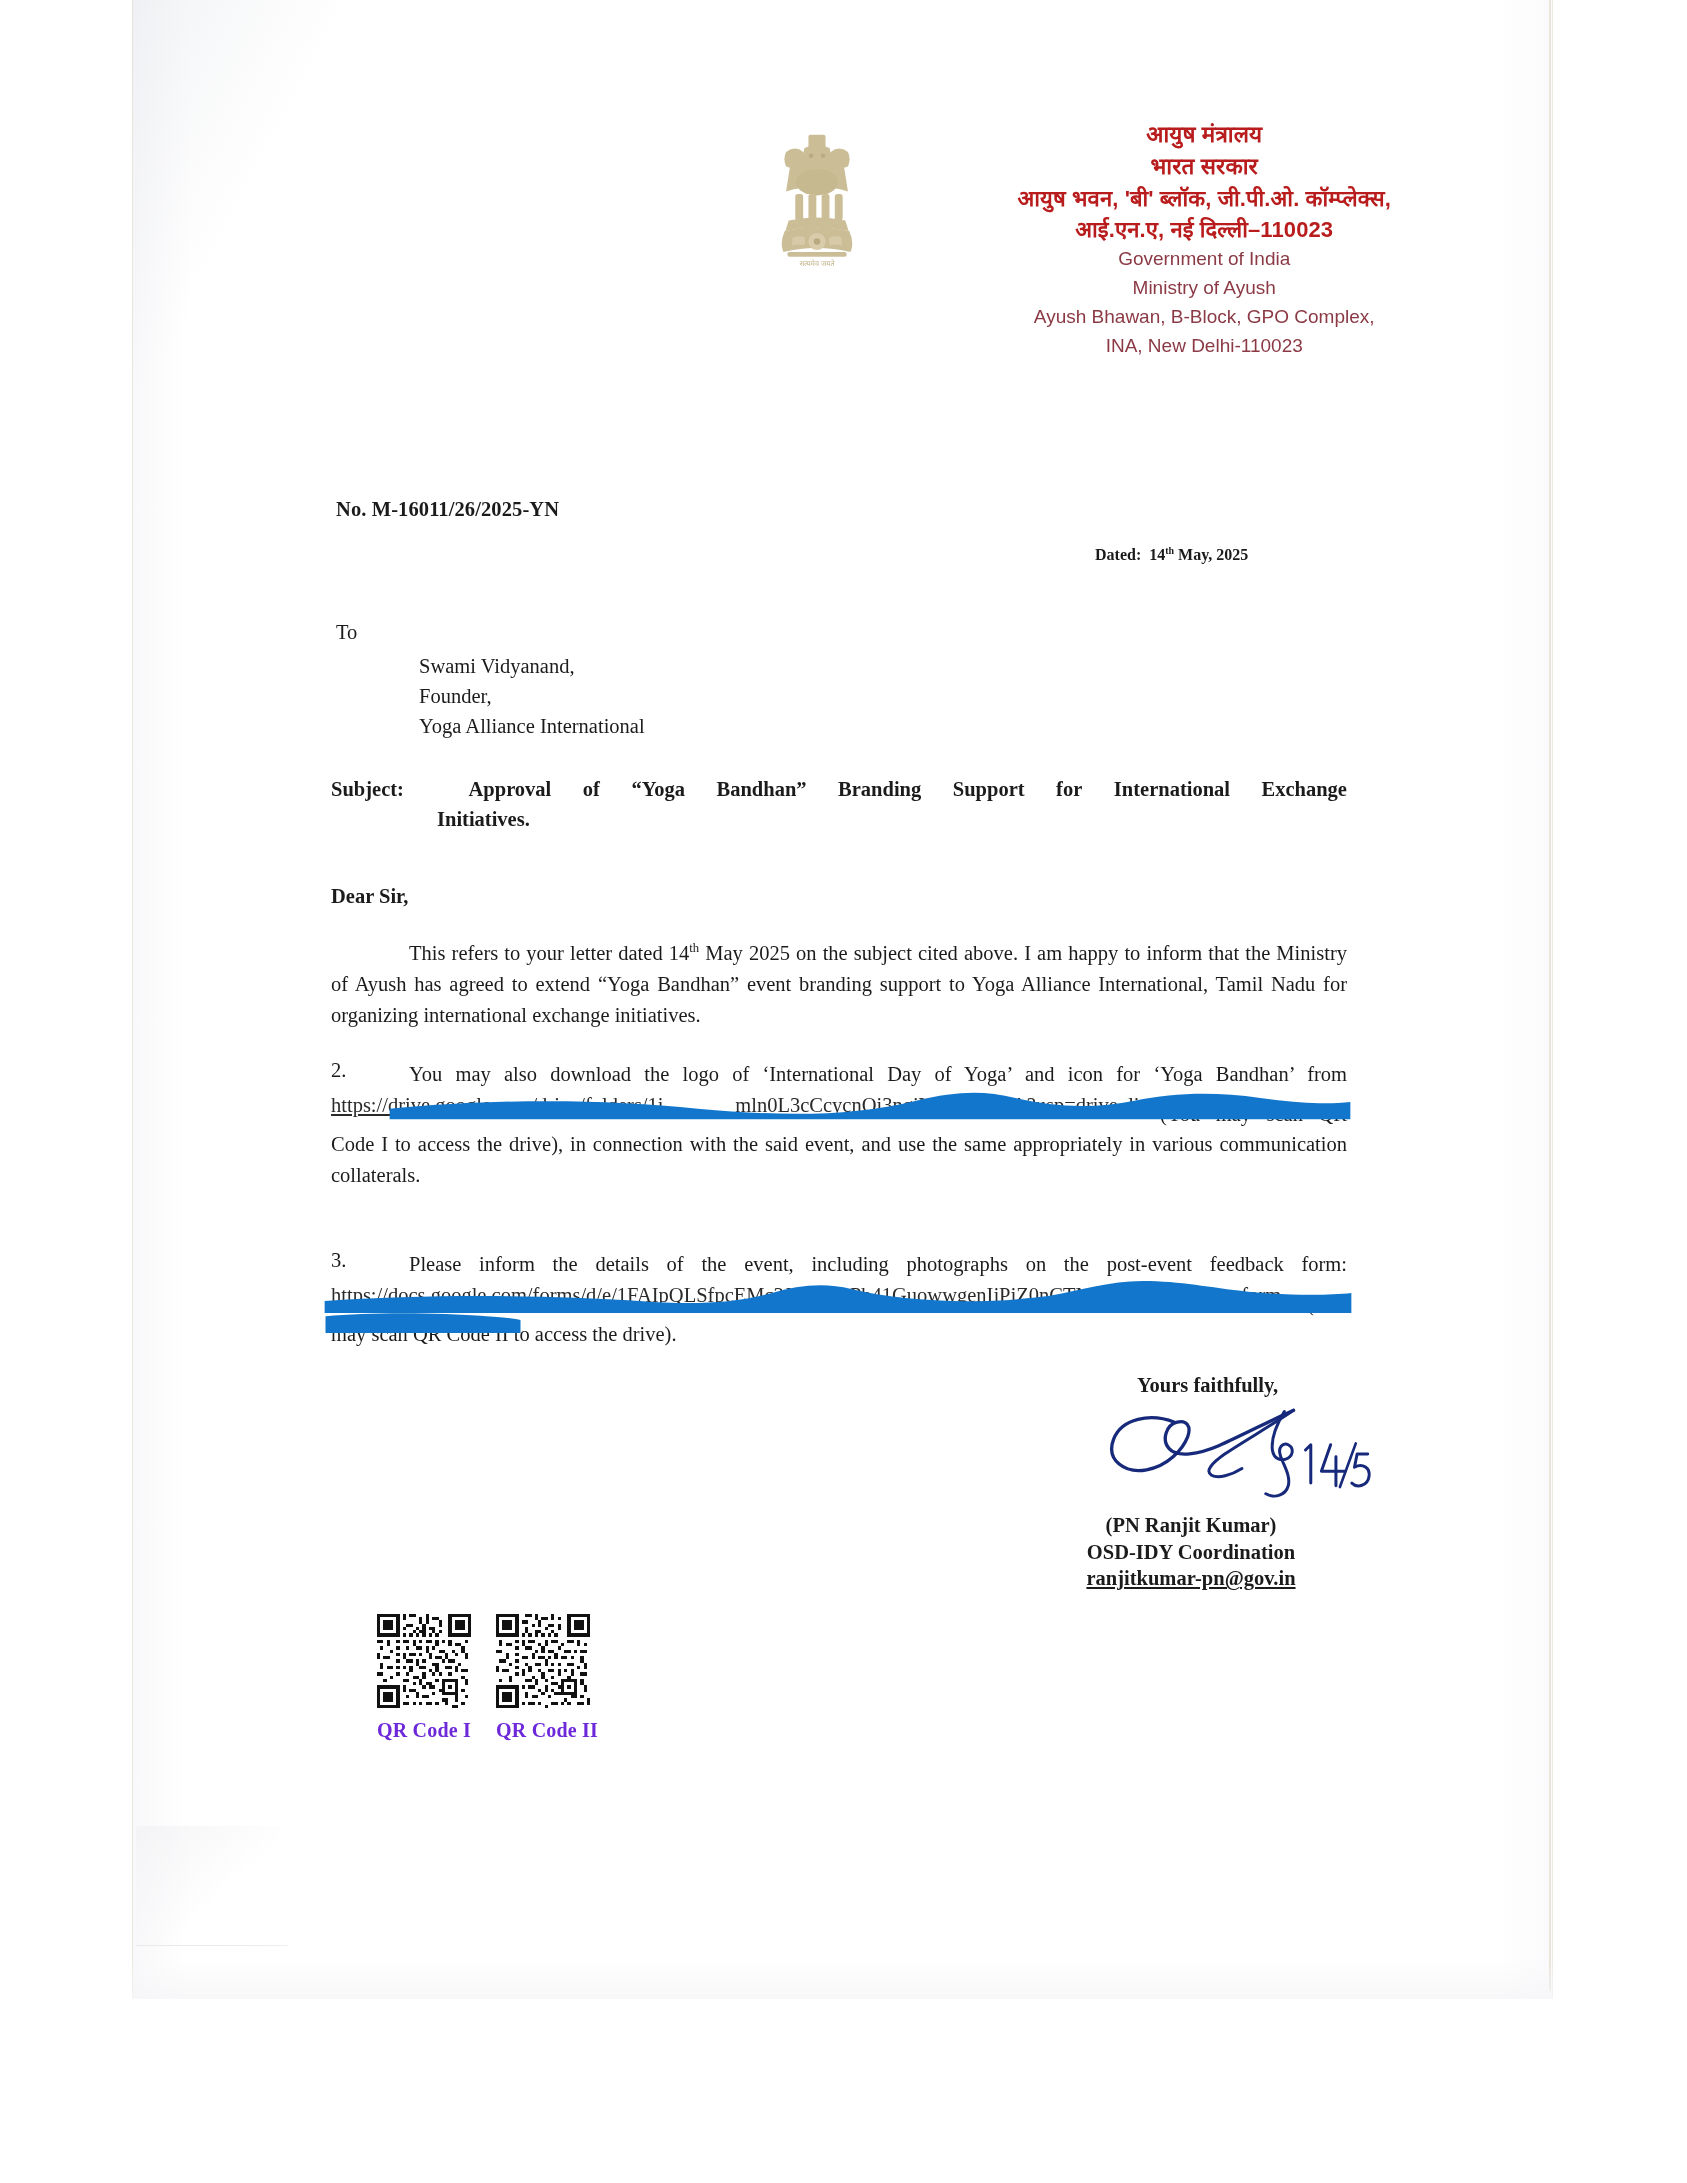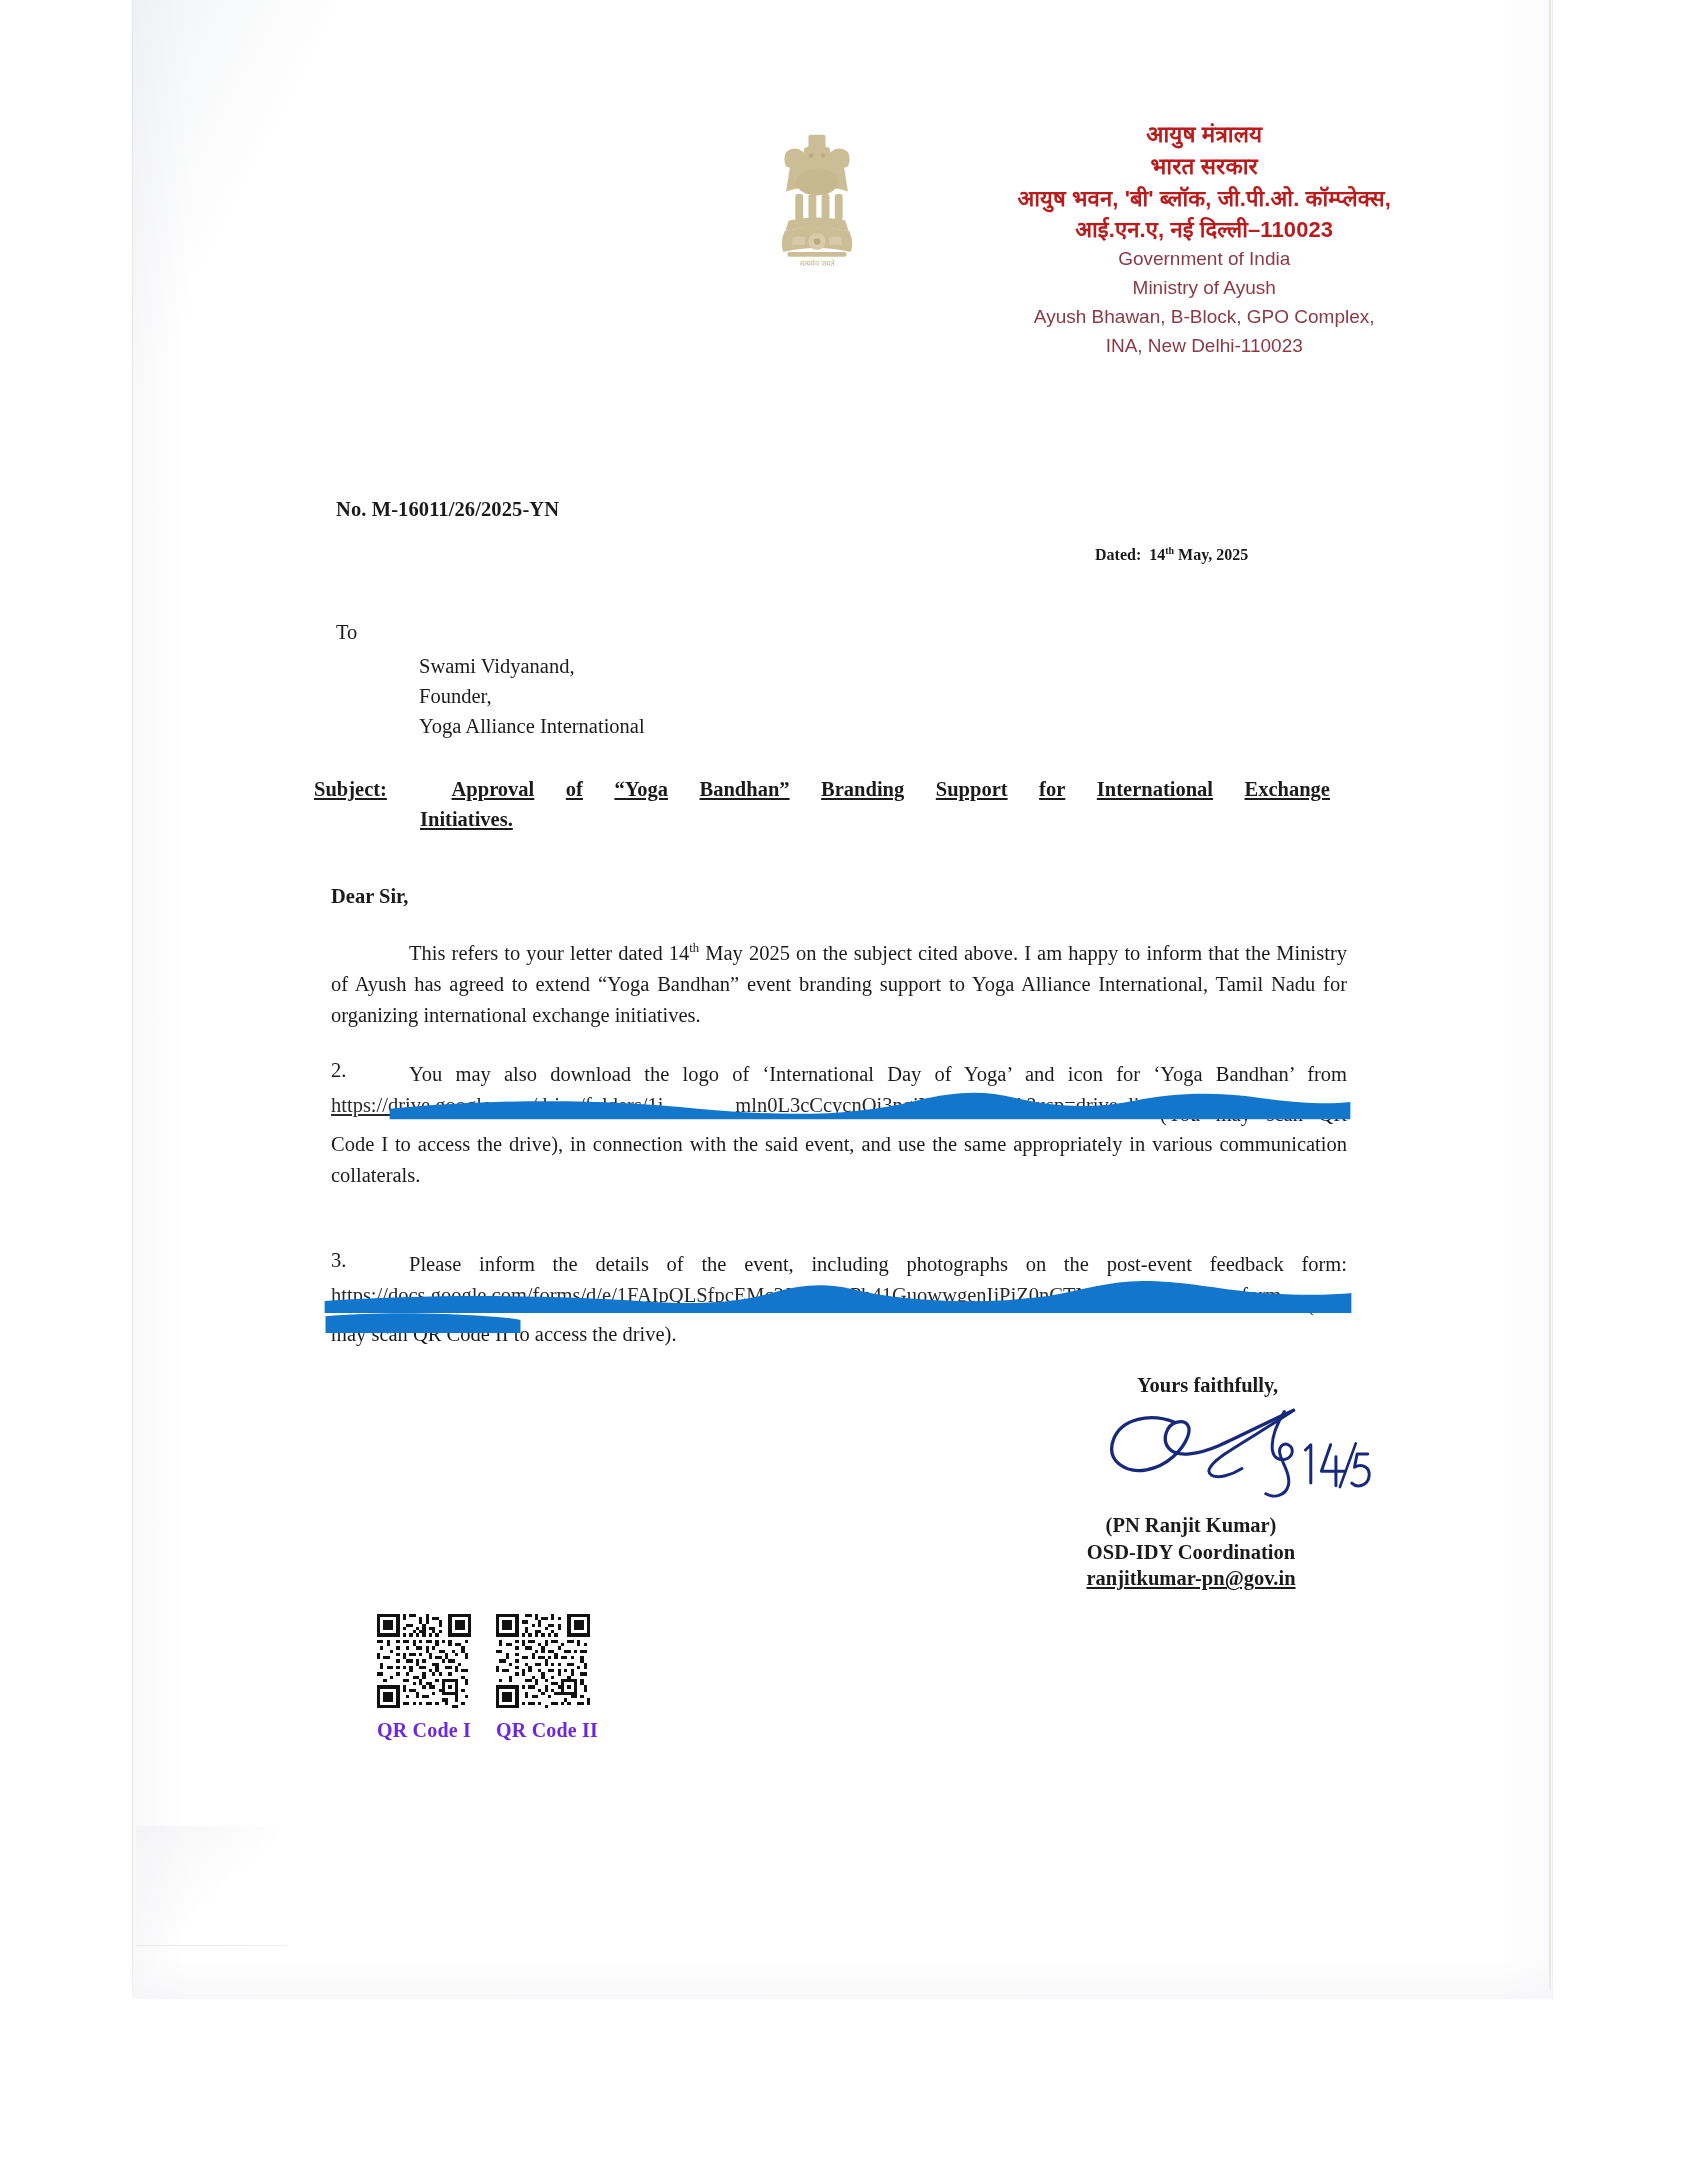--- a/index.html
+++ b/index.html
@@ -126,27 +126,26 @@
   #addressee {
     position: absolute;
     left: 419px;
     top: 652px;
     font-size: 20.5px;
     line-height: 1.46;
   }
 
   #subject-block {
     position: absolute;
-    left: 314px;
+    left: 331px;
     top: 775px;
     width: 1016px;
     font-size: 20.5px;
     font-weight: bold;
     line-height: 1.45;
-    text-decoration: underline;
   }
   #subject-block .s-label { display: inline-block; width: 106px; }
   #subject-line1 {
     display: flex;
     justify-content: space-between;
   }
   #subject-line1 .sj-word { white-space: nowrap; }
   #subject-line2 { padding-left: 106px; }
 
   #salutation {

